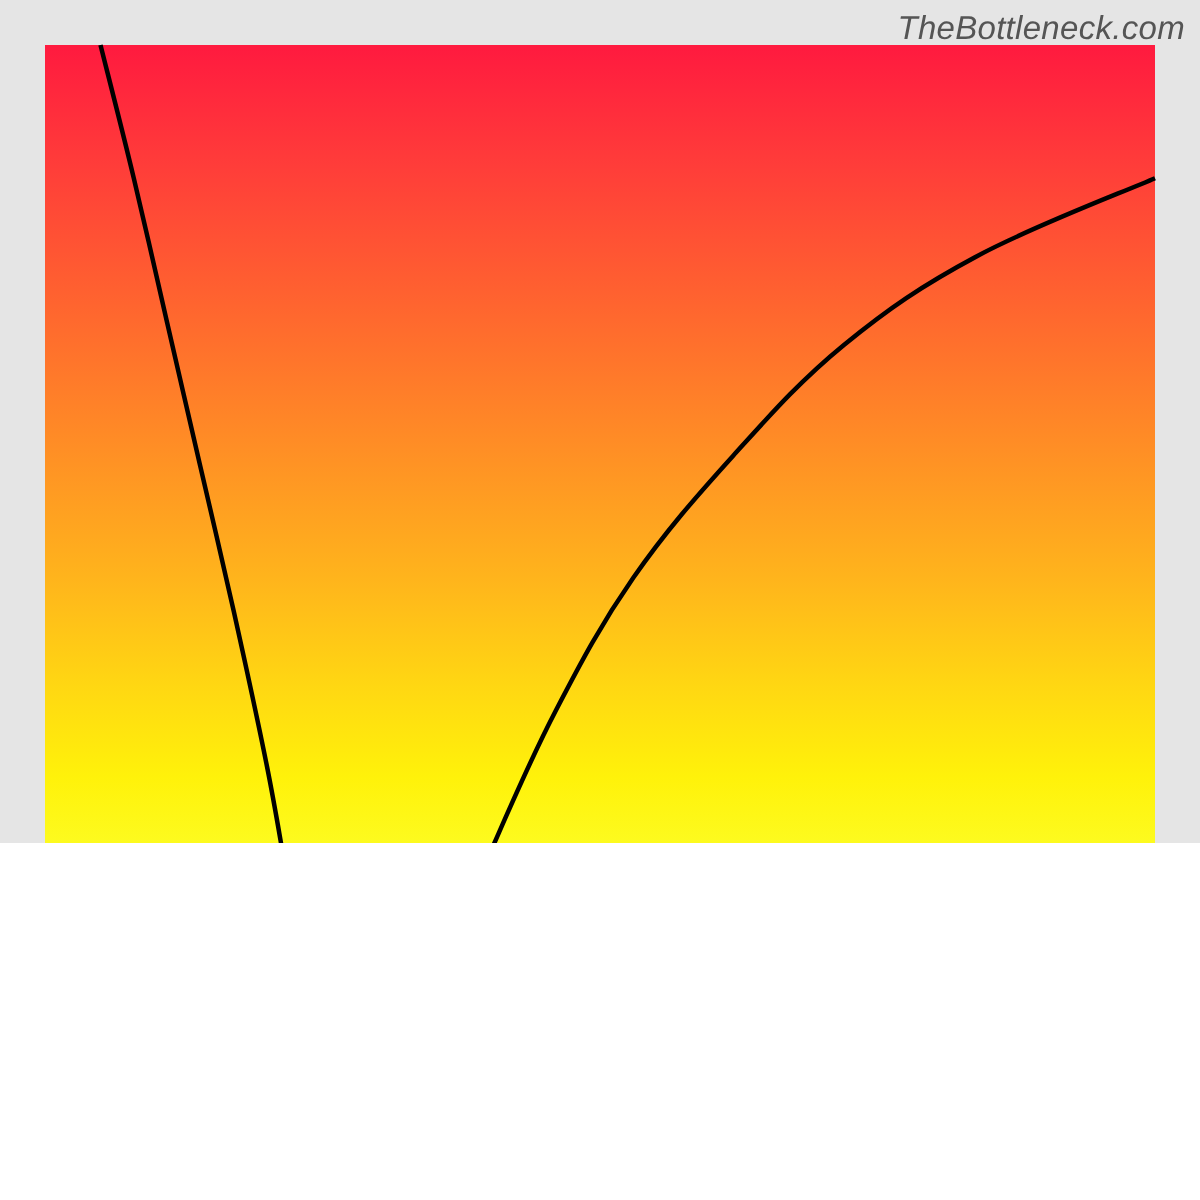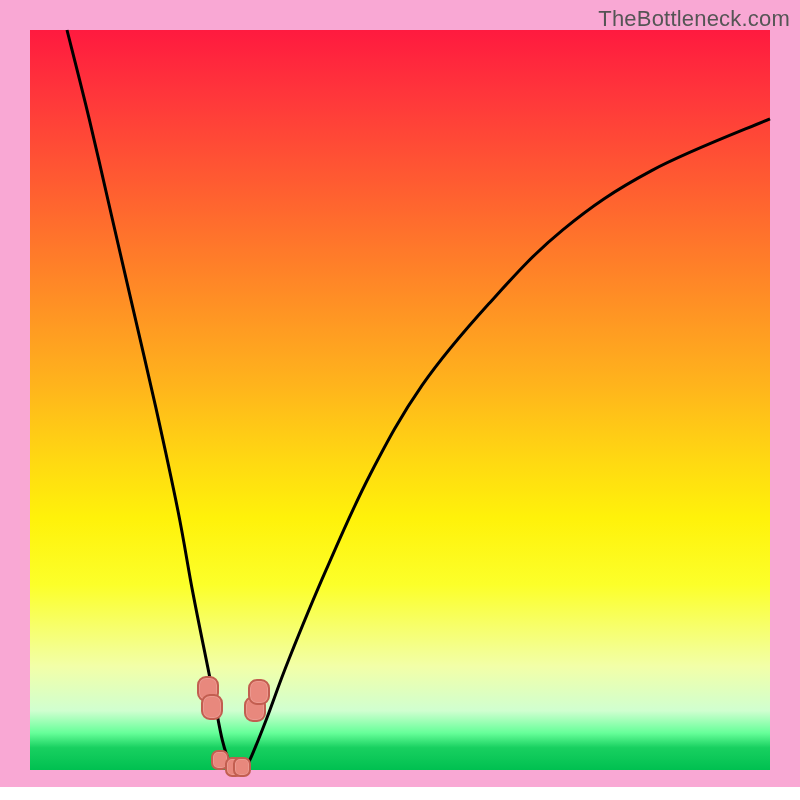--- a/index.html
+++ b/index.html
@@ -3,22 +3,23 @@
 <meta charset="utf-8">
 <style>
   body {
     margin: 0;
     padding: 0;
     background: #fff;
   }
   .chart-container {
     position: relative;
     width: 800px;
-    height: 787px;
-    background: #f9a8d4;
+    height: 562px;
+    background: #e5e5e5;
+    font-style: italic;
   }
   .plot-area {
     position: absolute;
     left: 30px;
     top: 30px;
     width: 740px;
     height: 740px;
     background: linear-gradient(to bottom,
       #ff1a3f 0%,
       #ff3a3a 10%,

